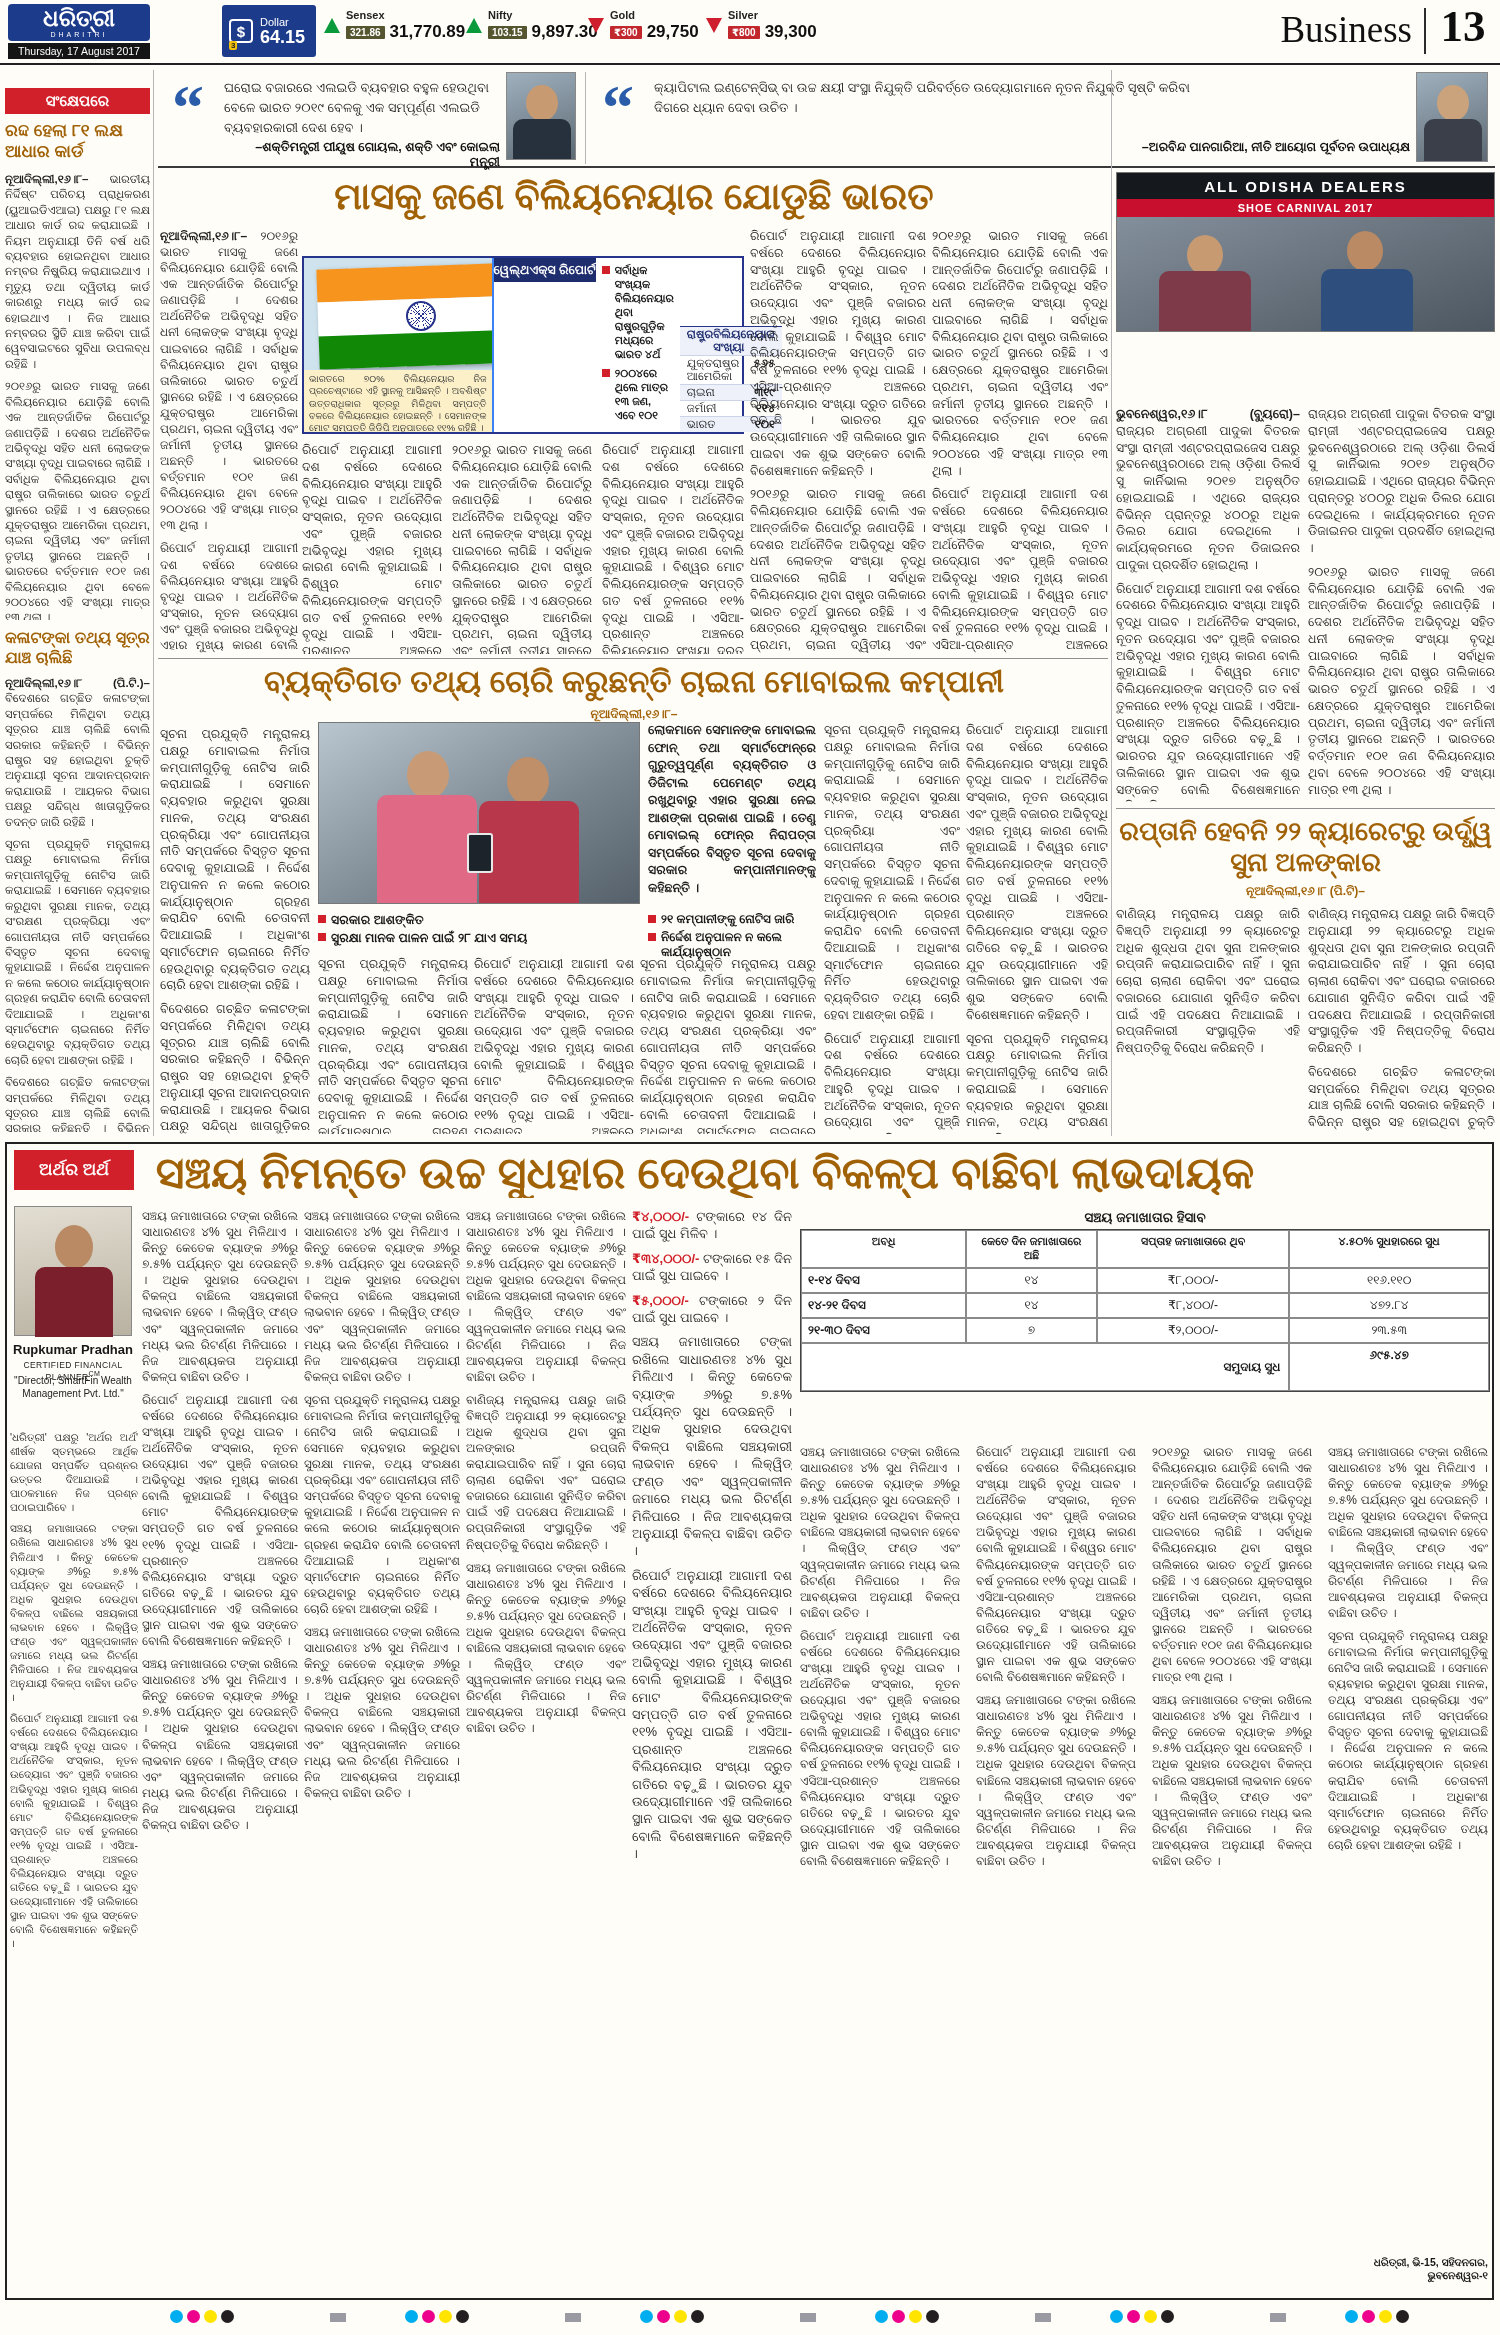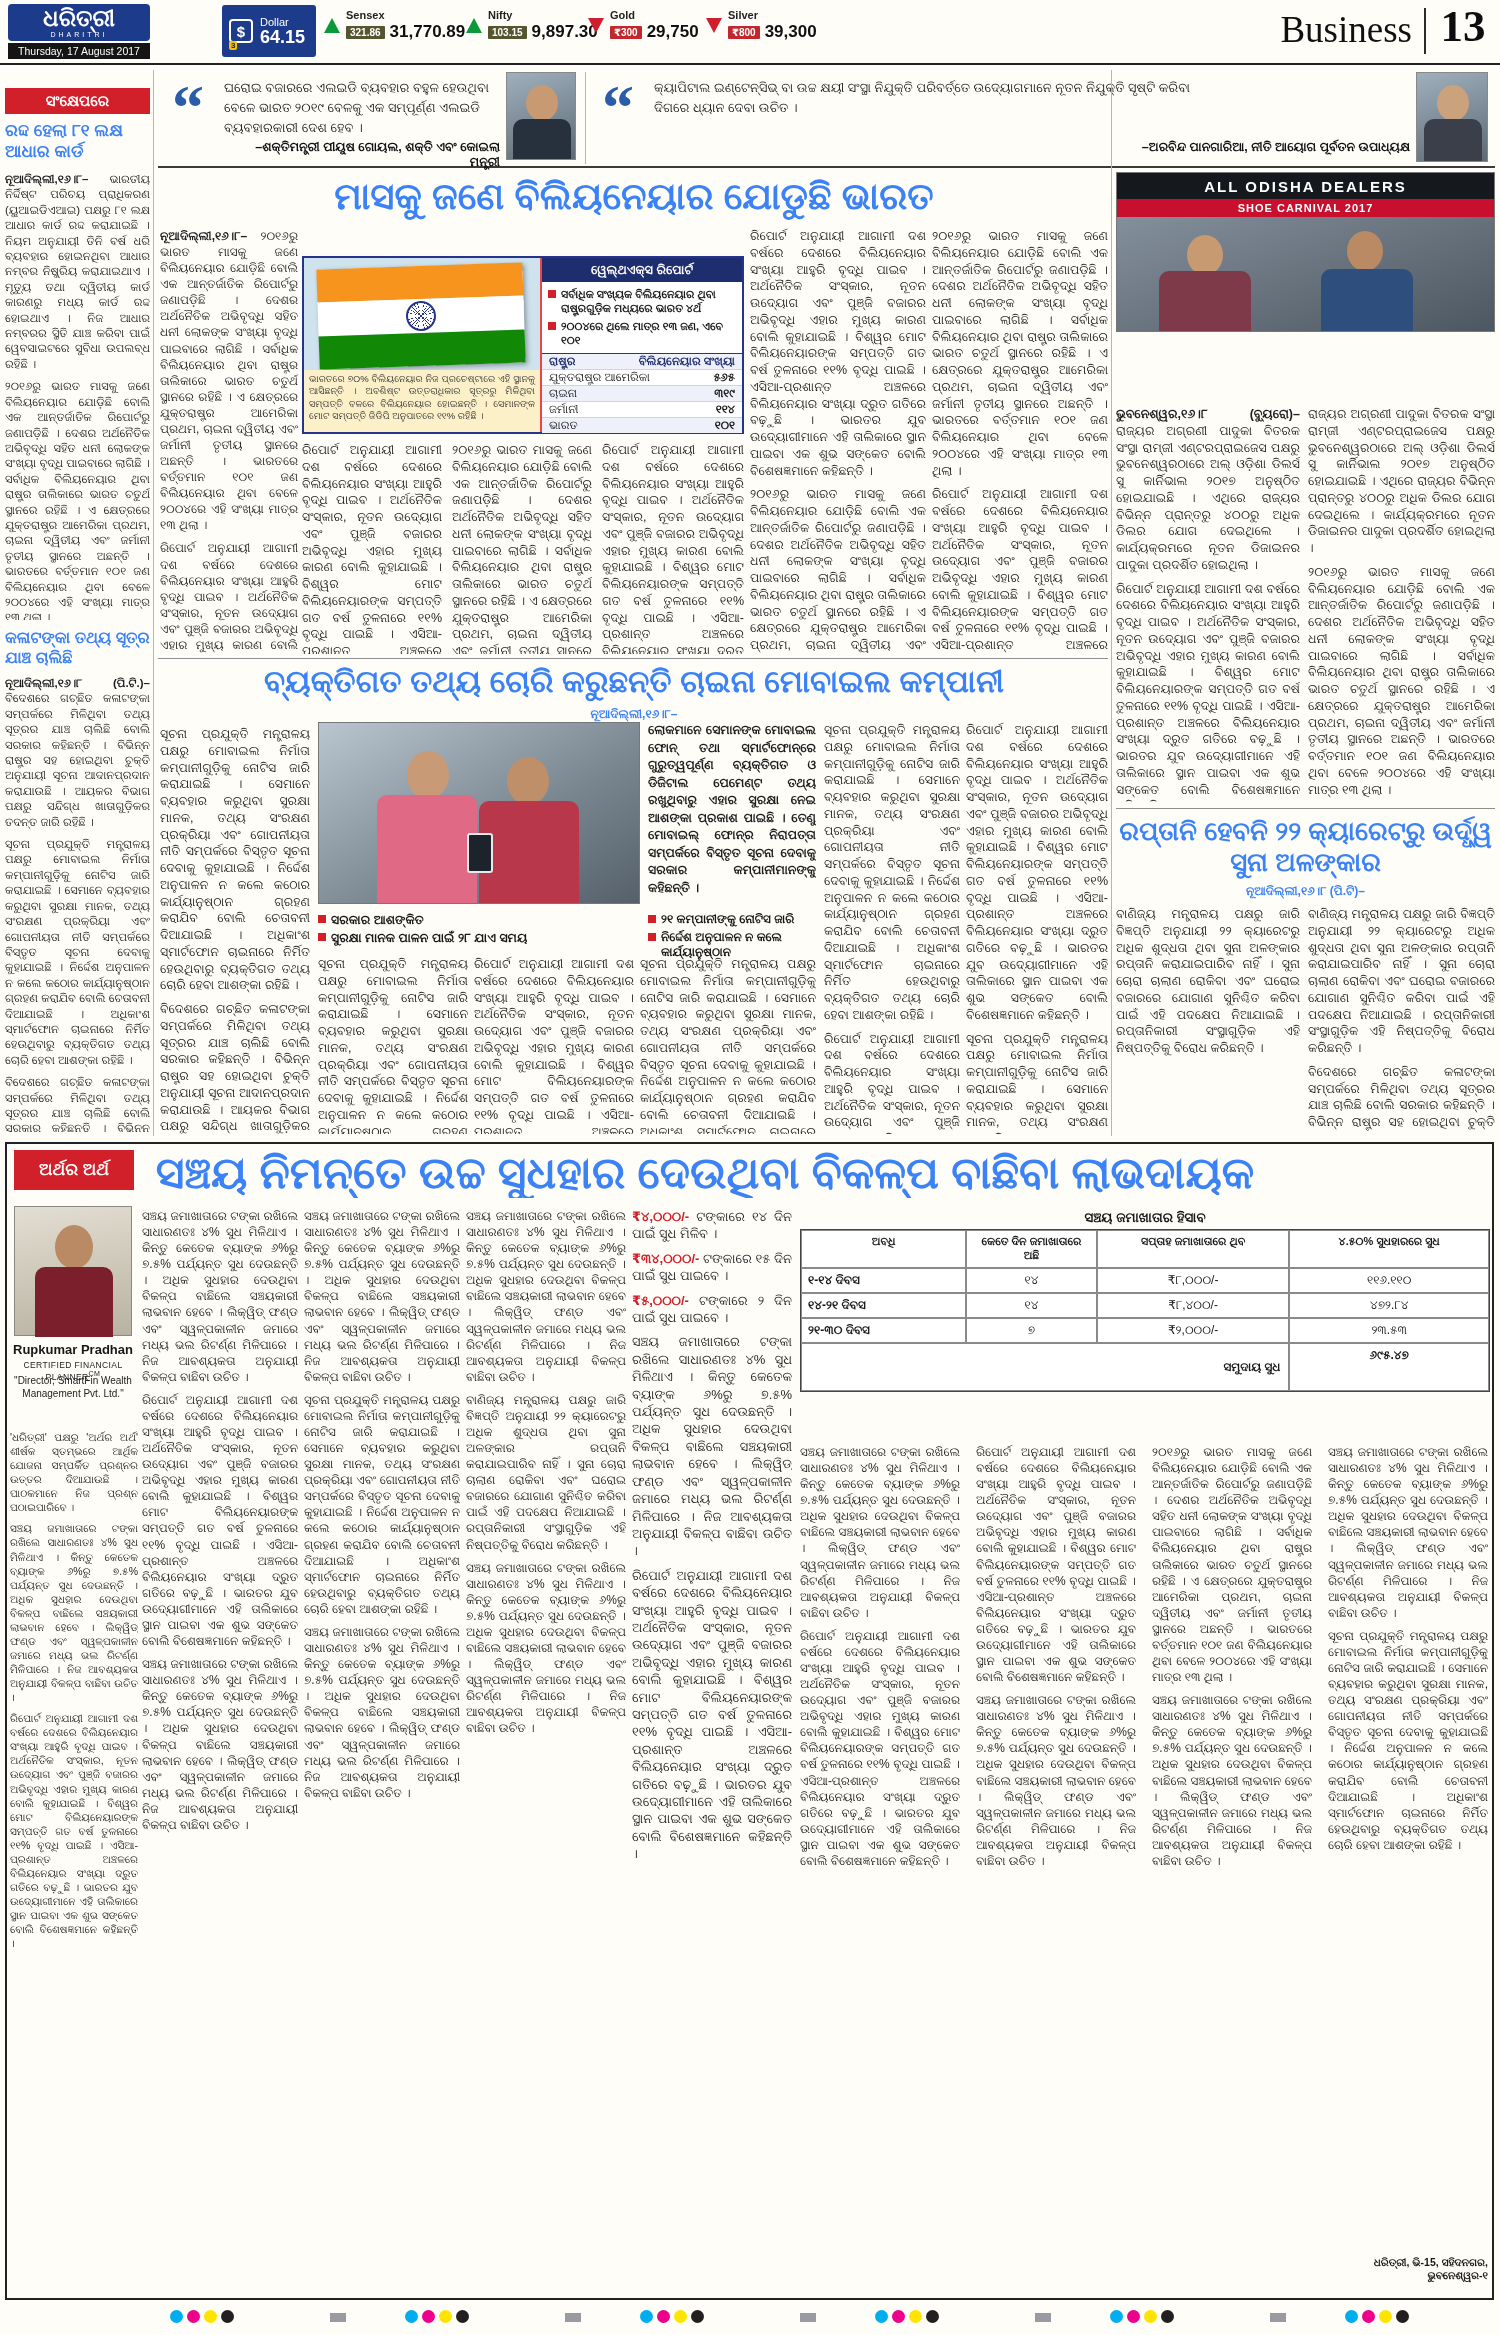--- a/index.html
+++ b/index.html
@@ -3,21 +3,21 @@
 <meta charset="utf-8">
 <style>
 *{margin:0;padding:0;box-sizing:border-box}
 html,body{background:#8a8a8a}
 .page{position:relative;width:1500px;height:2335px;margin:0 auto;background:#fffdf7;color:#171717;
   font-family:"Liberation Sans","DejaVu Sans",sans-serif;overflow:hidden}
 .abs{position:absolute}
 .col{position:absolute;overflow:hidden;font-size:12.5px;line-height:1.34;text-align:justify;color:#1d1d1d}
 .col p{margin-bottom:7px}
 .dl{font-weight:700}
-.head{position:absolute;overflow:hidden;font-weight:700;color:#3b82f6}
+.head{position:absolute;overflow:hidden;font-weight:700;color:#a16207}
 .center{text-align:center}
 .hr{position:absolute;background:#8f8f8f;height:1px}
 .vr{position:absolute;background:#b5b5b5;width:1px}
 
 .logo-box{position:absolute;left:8px;top:4px;width:142px;height:37px;background:#1d3b8b;border-radius:4px;
   color:#fff;display:flex;flex-direction:column;align-items:center;justify-content:center}
 .logo-main{font-size:23px;font-weight:700;line-height:1}
 .logo-sub{font-size:7px;letter-spacing:3px;margin-top:1px}
 .date-bar{position:absolute;left:8px;top:43px;width:142px;height:16px;background:#151515;color:#fff;
   font-size:10.5px;display:flex;align-items:center;justify-content:center}
@@ -58,21 +58,21 @@
 .flag-wrap{width:236px;position:relative;background:#cfe3ee;overflow:hidden}
 .flag{position:absolute;left:14px;top:8px;width:206px;height:100px;transform:rotate(-2deg);box-shadow:2px 2px 5px rgba(0,0,0,.35)}
 .stripe{height:33.33%}
 .stripe.saffron{background:#f7941d}
 .stripe.white{background:#fff;display:flex;align-items:center;justify-content:center}
 .stripe.green{background:#128807}
 .chakra{width:30px;height:30px;border:2.5px solid #27348b;border-radius:50%;
   background:repeating-conic-gradient(#27348b 0deg 3deg,transparent 3deg 15deg)}
 .flag-caption{position:absolute;left:0;bottom:0;width:100%;height:62px;background:#fbf0c8;font-size:9.5px;
   line-height:1.3;padding:3px 5px;text-align:justify;color:#333;overflow:hidden}
-.stats{flex:1;border-left:2px solid #ef4444;display:flex;flex-direction:column}
+.stats{flex:1;border-left:2px solid #3b82f6;display:flex;flex-direction:row}
 .stats-head{height:24px;background:#1e2d6e;color:#fff;font-weight:700;font-size:12.5px;display:flex;
   align-items:center;justify-content:center;flex:none}
 .stats-bullets{padding:5px 6px 2px 6px}
 .blt{display:flex;font-weight:700;font-size:11px;line-height:1.28;margin-bottom:4px;text-align:left}
 .sq{display:inline-block;width:8px;height:8px;background:#d1202a;margin-right:5px;flex:none;margin-top:3px}
 .st-table{margin-top:auto;border-top:1.5px solid #27348b;font-size:11.5px}
 .st-row{display:flex;justify-content:space-between;padding:1px 7px;border-top:1px solid #cdd4e8}
 .st-row:first-child{border-top:none}
 .st-head{font-weight:700;color:#1e2d6e}
 .st-row:nth-child(odd){background:#eef1fa}

